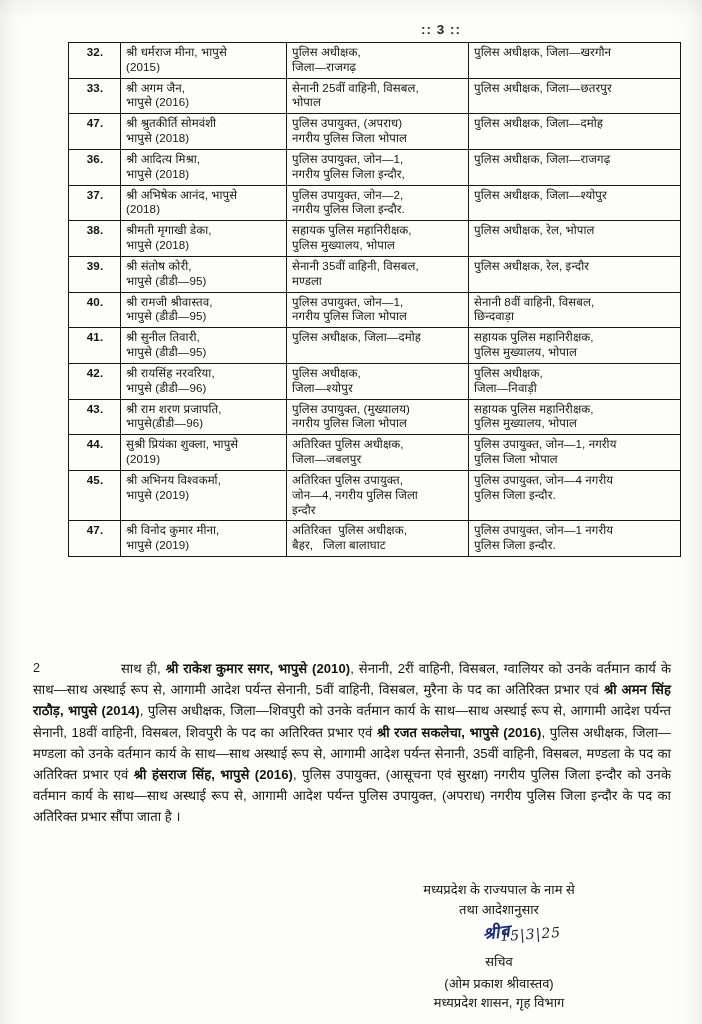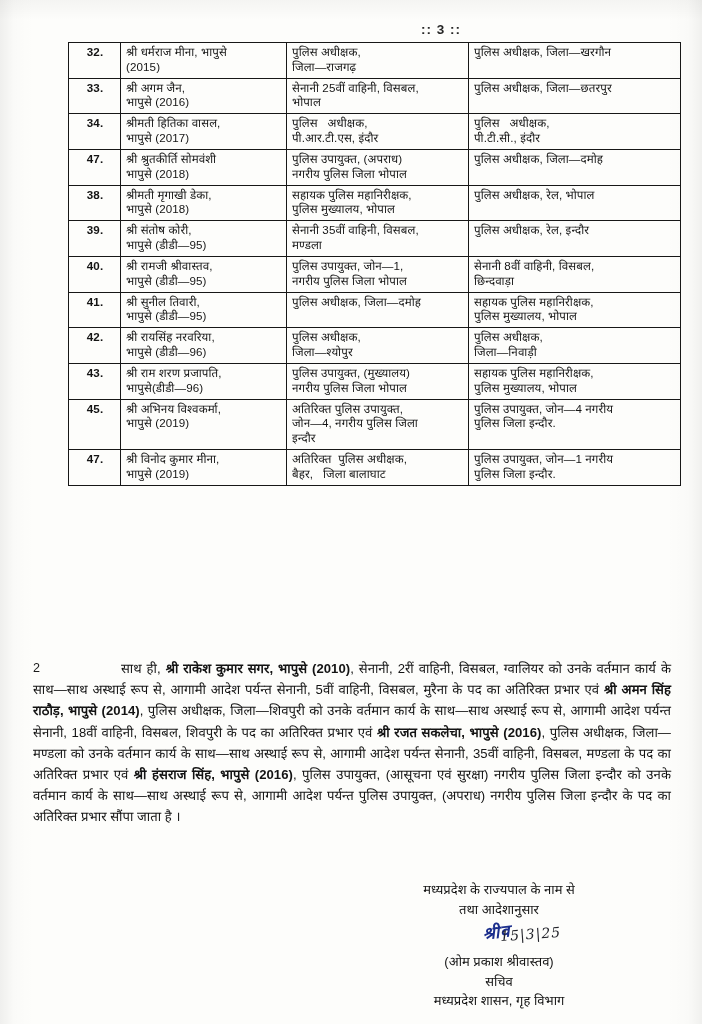--- a/index.html
+++ b/index.html
@@ -190,49 +190,62 @@
               </td>
               <td class="c-cur">
                 <span class="line">सेनानी 25वीं वाहिनी, विसबल,</span>
                 <span class="line">भोपाल</span>
               </td>
               <td class="c-new">
                 <span class="line">पुलिस अधीक्षक, जिला—छतरपुर</span>
               </td>
             </tr>
             <tr>
-              <td class="c-sn">34.</td>
-              <td class="c-name">
-                <span class="line">श्रीमती हितिका वासल,</span>
-                <span class="line">भापुसे (2017)</span>
-              </td>
-              <td class="c-cur">
-                <span class="line">पुलिस   अधीक्षक,</span>
-                <span class="line">पी.आर.टी.एस, इंदौर</span>
-              </td>
-              <td class="c-new">
-                <span class="line">पुलिस   अधीक्षक,</span>
-                <span class="line">पी.टी.सी., इंदौर</span>
-              </td>
-            </tr>
-            <tr>
               <td class="c-sn">47.</td>
               <td class="c-name">
                 <span class="line">श्री श्रुतकीर्ति सोमवंशी</span>
                 <span class="line">भापुसे (2018)</span>
               </td>
               <td class="c-cur">
                 <span class="line">पुलिस उपायुक्त, (अपराध)</span>
                 <span class="line">नगरीय पुलिस जिला भोपाल</span>
               </td>
               <td class="c-new">
                 <span class="line">पुलिस अधीक्षक, जिला—दमोह</span>
               </td>
             </tr>
             <tr>
+              <td class="c-sn">36.</td>
+              <td class="c-name">
+                <span class="line">श्री आदित्य मिश्रा,</span>
+                <span class="line">भापुसे (2018)</span>
+              </td>
+              <td class="c-cur">
+                <span class="line">पुलिस उपायुक्त, जोन—1,</span>
+                <span class="line">नगरीय पुलिस जिला इन्दौर,</span>
+              </td>
+              <td class="c-new">
+                <span class="line">पुलिस अधीक्षक, जिला—राजगढ़</span>
+              </td>
+            </tr>
+            <tr>
+              <td class="c-sn">37.</td>
+              <td class="c-name">
+                <span class="line">श्री अभिषेक आनंद, भापुसे</span>
+                <span class="line">(2018)</span>
+              </td>
+              <td class="c-cur">
+                <span class="line">पुलिस उपायुक्त, जोन—2,</span>
+                <span class="line">नगरीय पुलिस जिला इन्दौर.</span>
+              </td>
+              <td class="c-new">
+                <span class="line">पुलिस अधीक्षक, जिला—श्योपुर</span>
+              </td>
+            </tr>
+            <tr>
               <td class="c-sn">38.</td>
               <td class="c-name">
                 <span class="line">श्रीमती मृगाखी डेका,</span>
                 <span class="line">भापुसे (2018)</span>
               </td>
               <td class="c-cur">
                 <span class="line">सहायक पुलिस महानिरीक्षक,</span>
                 <span class="line">पुलिस मुख्यालय, भोपाल</span>
               </td>
               <td class="c-new">
@@ -303,20 +316,35 @@
                 <span class="line">श्री राम शरण प्रजापति,</span>
                 <span class="line">भापुसे(डीडी—96)</span>
               </td>
               <td class="c-cur">
                 <span class="line">पुलिस उपायुक्त, (मुख्यालय)</span>
                 <span class="line">नगरीय पुलिस जिला भोपाल</span>
               </td>
               <td class="c-new">
                 <span class="line">सहायक पुलिस महानिरीक्षक,</span>
                 <span class="line">पुलिस मुख्यालय, भोपाल</span>
+              </td>
+            </tr>
+            <tr>
+              <td class="c-sn">44.</td>
+              <td class="c-name">
+                <span class="line">सुश्री प्रियंका शुक्ला, भापुसे</span>
+                <span class="line">(2019)</span>
+              </td>
+              <td class="c-cur">
+                <span class="line">अतिरिक्त पुलिस अधीक्षक,</span>
+                <span class="line">जिला—जबलपुर</span>
+              </td>
+              <td class="c-new">
+                <span class="line">पुलिस उपायुक्त, जोन—1, नगरीय</span>
+                <span class="line">पुलिस जिला भोपाल</span>
               </td>
             </tr>
             <tr>
               <td class="c-sn">45.</td>
               <td class="c-name">
                 <span class="line">श्री अभिनय विश्वकर्मा,</span>
                 <span class="line">भापुसे (2019)</span>
               </td>
               <td class="c-cur">
                 <span class="line">अतिरिक्त पुलिस उपायुक्त,</span>
@@ -352,21 +380,21 @@
       <span><span>साथ ही, </span><b>श्री राकेश कुमार सगर, भापुसे (2010)</b><span>, सेनानी, 2रीं वाहिनी, विसबल, ग्वालियर को उनके वर्तमान कार्य के साथ—साथ अस्थाई रूप से, आगामी आदेश पर्यन्त सेनानी, 5वीं वाहिनी, विसबल, मुरैना के पद का अतिरिक्त प्रभार एवं </span><b>श्री अमन सिंह राठौड़, भापुसे (2014)</b><span>, पुलिस अधीक्षक, जिला—शिवपुरी को उनके वर्तमान कार्य के साथ—साथ अस्थाई रूप से, आगामी आदेश पर्यन्त सेनानी, 18वीं वाहिनी, विसबल, शिवपुरी के पद का अतिरिक्त प्रभार एवं </span><b>श्री रजत सकलेचा, भापुसे (2016)</b><span>, पुलिस अधीक्षक, जिला—मण्डला को उनके वर्तमान कार्य के साथ—साथ अस्थाई रूप से, आगामी आदेश पर्यन्त सेनानी, 35वीं वाहिनी, विसबल, मण्डला के पद का अतिरिक्त प्रभार एवं  </span><b>श्री हंसराज सिंह, भापुसे (2016)</b><span>, पुलिस उपायुक्त, (आसूचना एवं सुरक्षा) नगरीय पुलिस जिला इन्दौर को उनके वर्तमान कार्य के साथ—साथ अस्थाई रूप से, आगामी आदेश पर्यन्त पुलिस उपायुक्त, (अपराध) नगरीय पुलिस जिला इन्दौर के पद का अतिरिक्त प्रभार सौंपा जाता है ।</span></span>
     </div>
 
     <div class="sig">
       <span class="l">मध्यप्रदेश के राज्यपाल के नाम से</span>
       <span class="l">तथा आदेशानुसार</span>
       <span class="handwrite">
         <span class="ink">श्रीव</span>
         <span class="dt">15|3|25</span>
       </span>
+      <span class="l">सचिव</span>
       <span class="l name">(ओम प्रकाश श्रीवास्तव)</span>
-      <span class="l">सचिव</span>
       <span class="l">मध्यप्रदेश शासन, गृह विभाग</span>
     </div>
 
     <div class="footer-ref">E:/Order. Ashish</div>
 
   </div>
 </div>
 
 </body></html>

